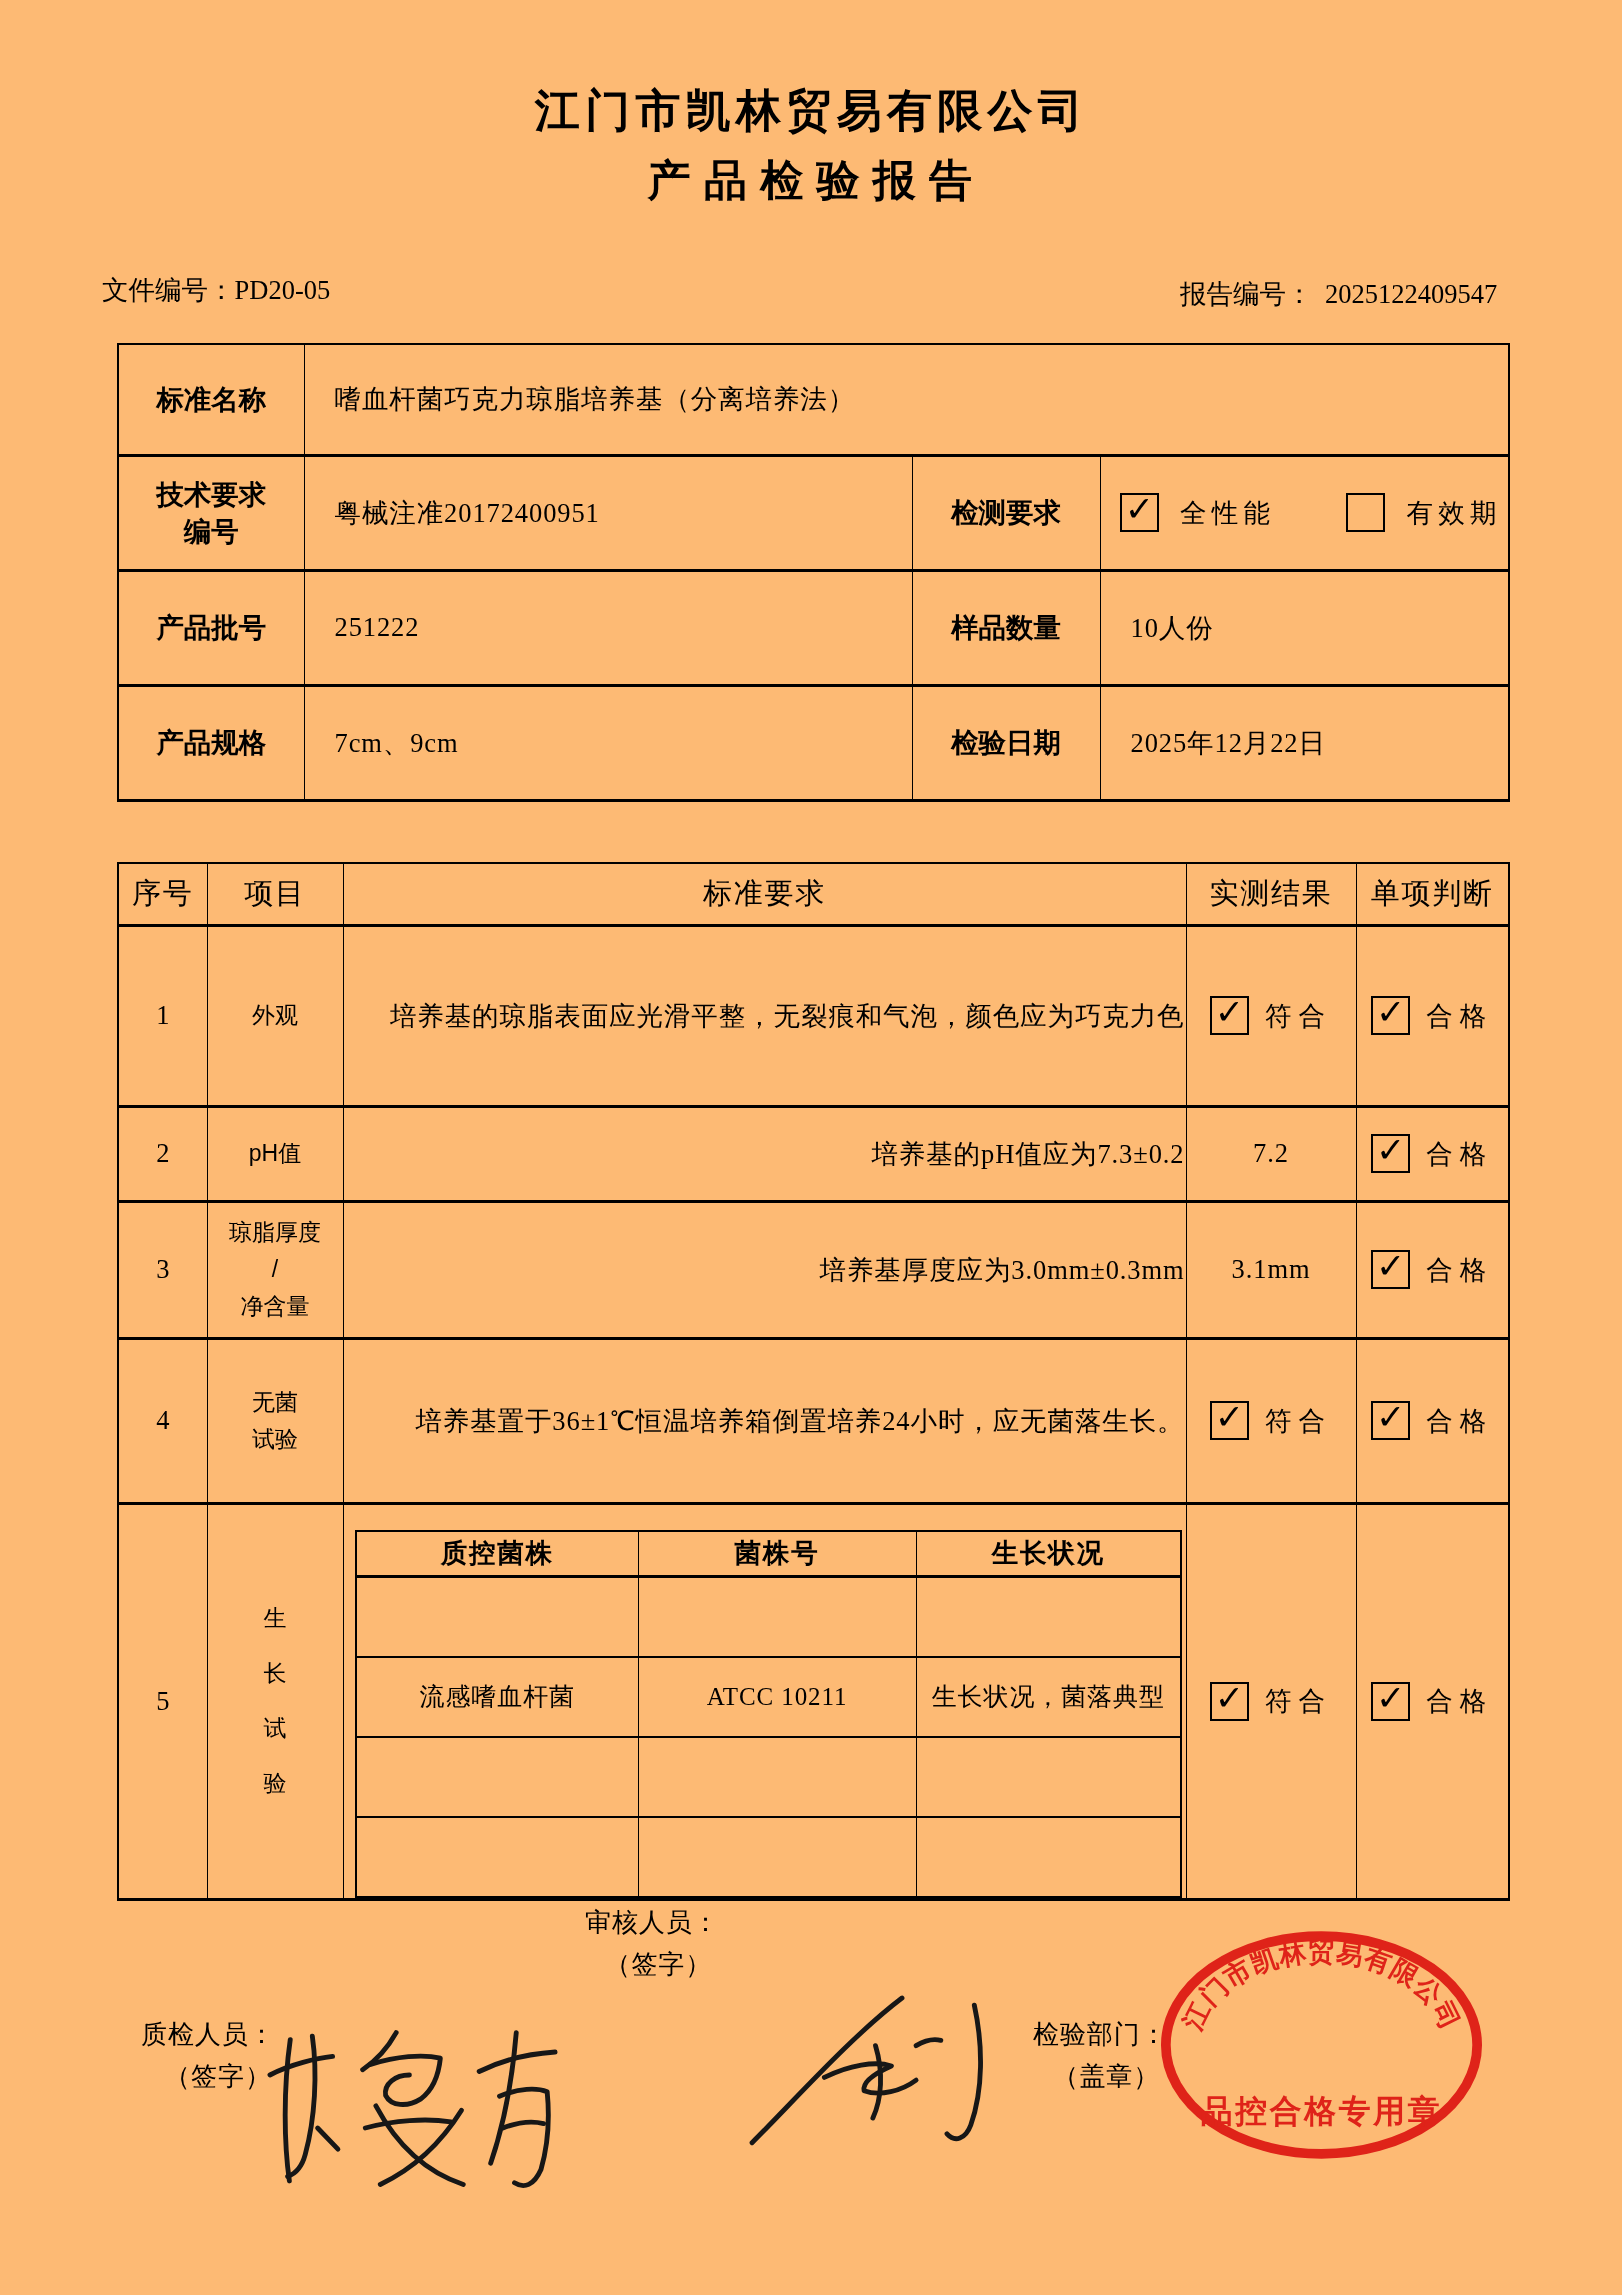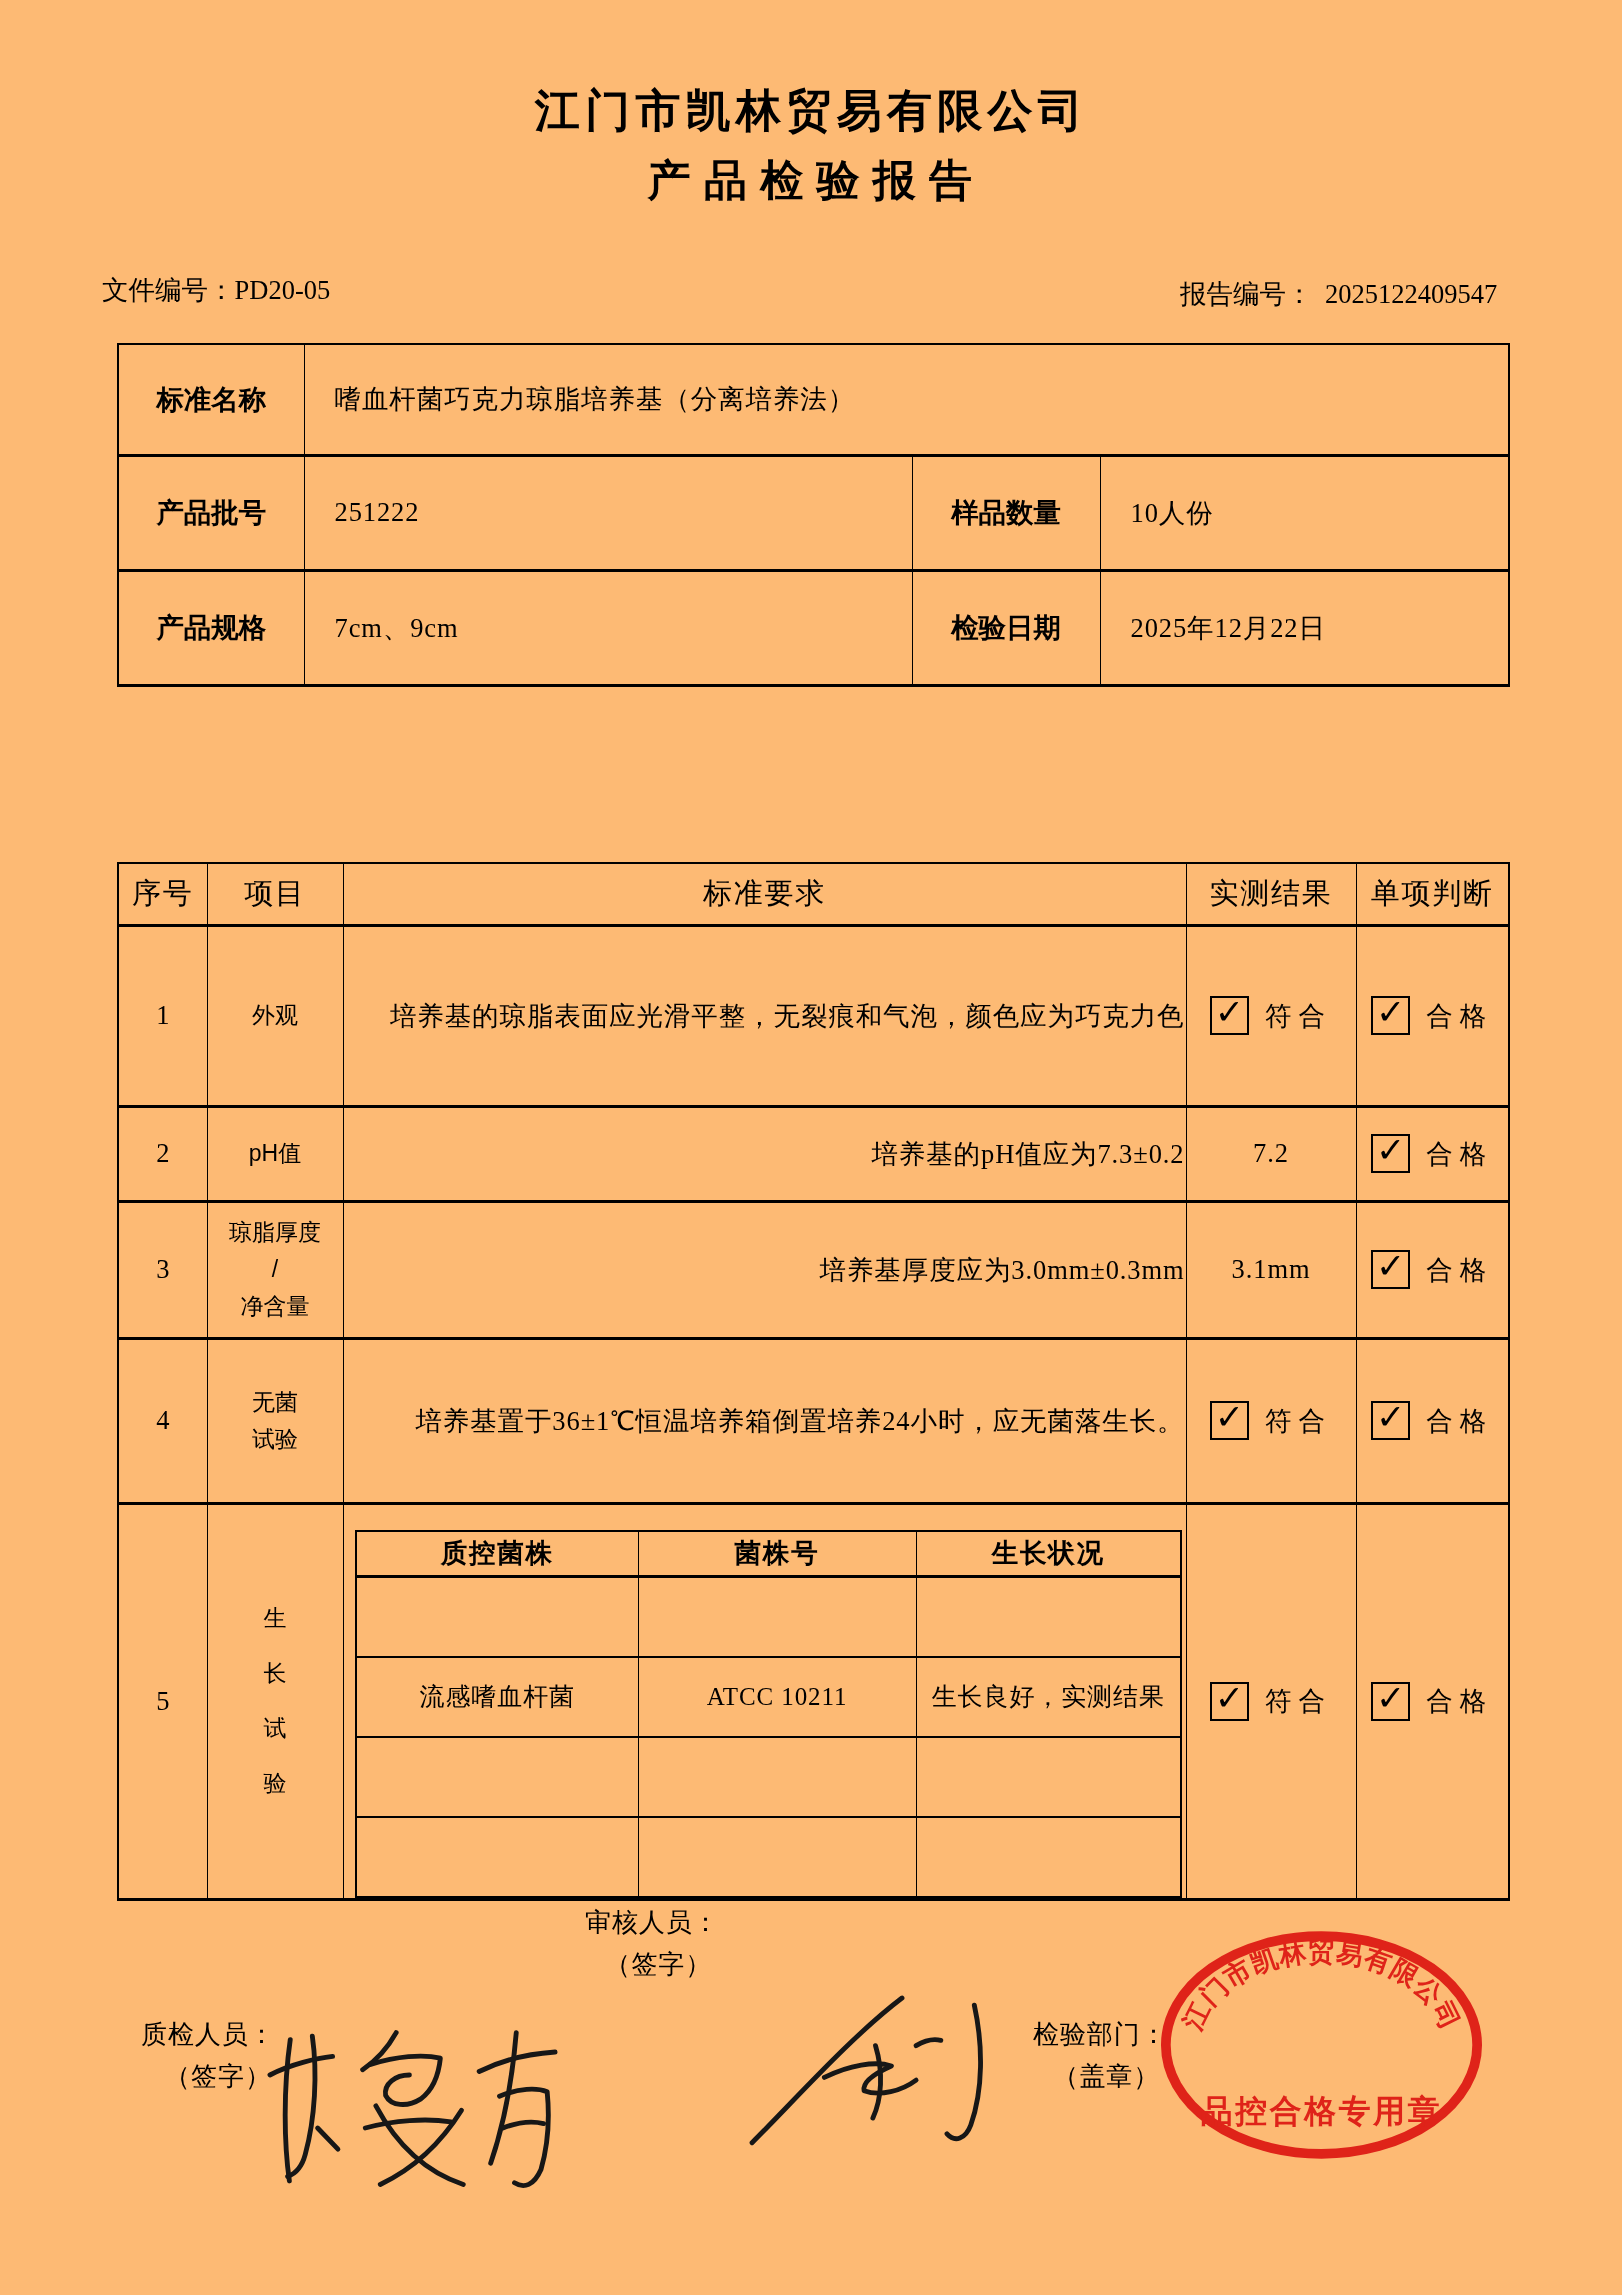--- a/index.html
+++ b/index.html
@@ -114,20 +114,42 @@
     <colgroup>
         <col style="width:186px">
         <col style="width:608px">
         <col style="width:188px">
         <col style="width:409px">
       </colgroup>
     <tbody>
         <tr style="height:111px">
       <td class="label-cell">标准名称</td>
       <td class="value-cell" colspan="3">嗜血杆菌巧克力琼脂培养基（分离培养法）</td>
+    </tr>
+    <tr style="height:115px">
+      <td class="label-cell">技术要求
+编号</td>
+      <td class="value-cell">粤械注准20172400951</td>
+      <td class="label-cell">检测要求</td>
+      <td class="req-cell">
+        <div class="req-flex">
+          <div class="cbx-group">
+            <span class="cbx">
+                  <span class="mark">✓</span>
+                </span>
+            <span class="cbx-label">全性能</span>
+          </div>
+          <div class="cbx-group opt2">
+            <span class="cbx">
+                  <span class="mark"></span>
+                </span>
+            <span class="cbx-label">有效期</span>
+          </div>
+        </div>
+      </td>
     </tr>
     <tr style="height:115px">
       <td class="label-cell">产品批号</td>
       <td class="value-cell">251222</td>
       <td class="label-cell">样品数量</td>
       <td class="value-cell">10人份</td>
     </tr>
     <tr style="height:115px">
       <td class="label-cell">产品规格</td>
       <td class="value-cell">7cm、9cm</td>
@@ -250,21 +272,21 @@
             </thead>
             <tbody>
               <tr>
                 <td></td>
                 <td></td>
                 <td></td>
               </tr>
               <tr>
                 <td>流感嗜血杆菌</td>
                 <td>ATCC 10211</td>
-                <td>生长良好，实测结果</td>
+                <td>生长状况，菌落典型</td>
               </tr>
               <tr>
                 <td></td>
                 <td></td>
                 <td></td>
               </tr>
               <tr>
                 <td></td>
                 <td></td>
                 <td></td>

